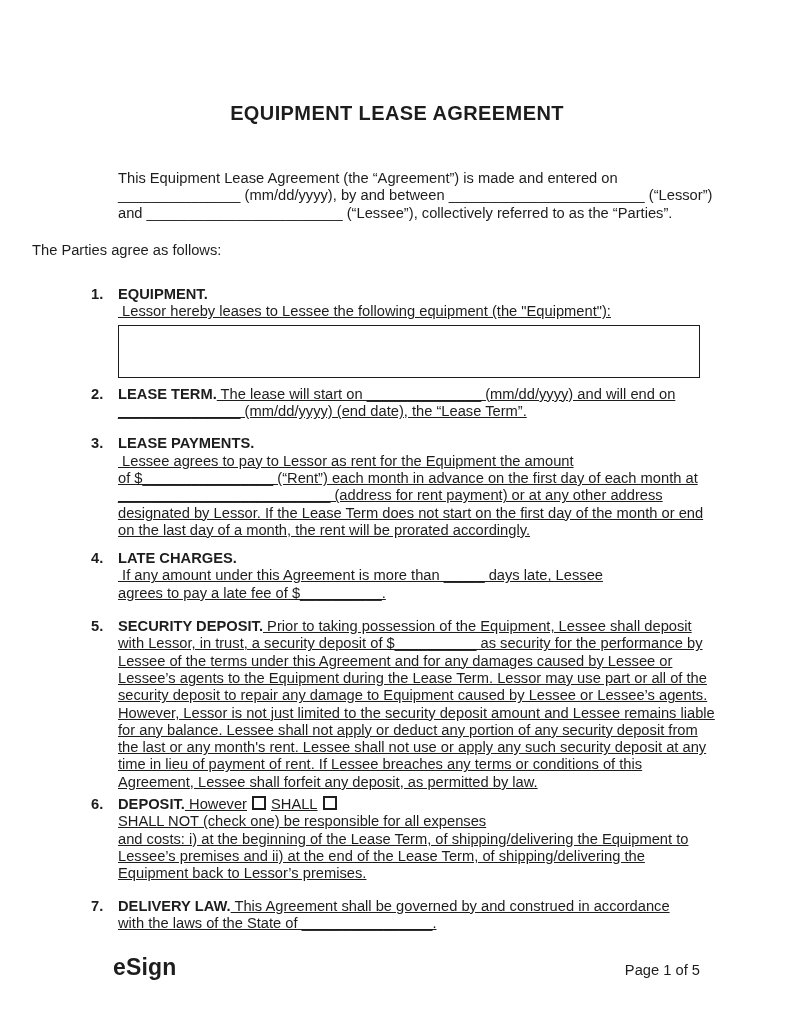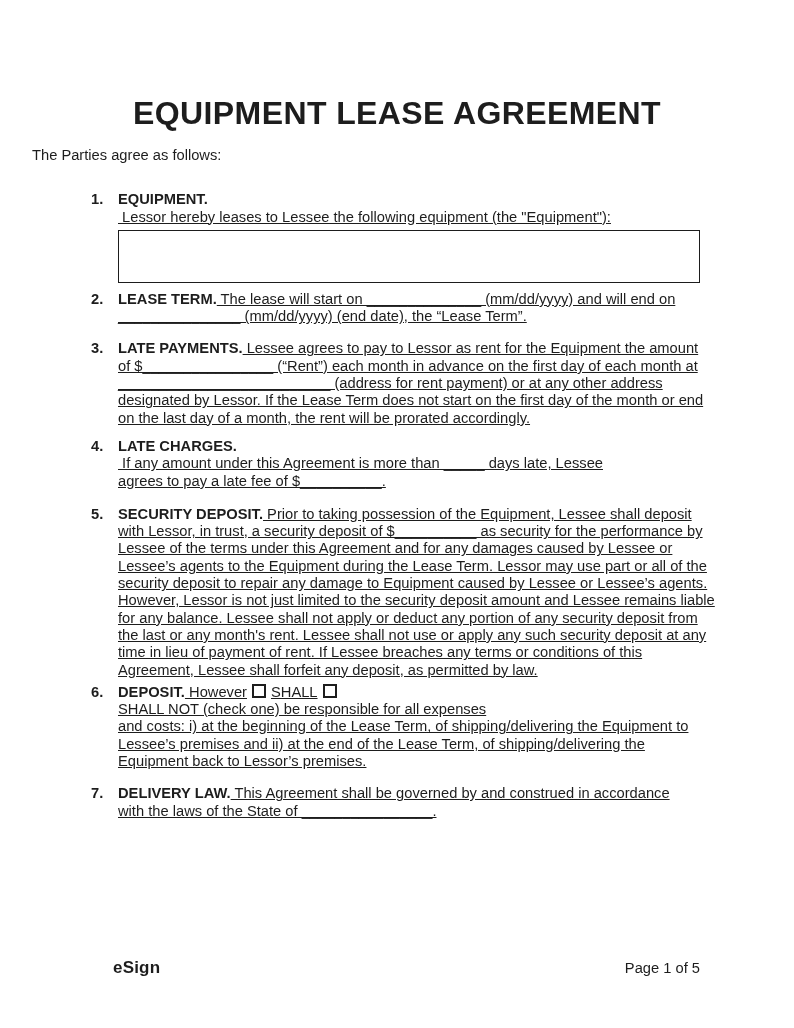--- a/index.html
+++ b/index.html
@@ -12,21 +12,21 @@
     color: #1d1d1d;
     font-family: "Liberation Sans", sans-serif;
     font-size: 14.7px;
     line-height: 17.3px;
     overflow: hidden;
   }
   .title {
     margin: 0;
     padding-top: 99px;
     text-align: center;
-    font-size: 32px;
+    font-size: 20px;
     line-height: 28px;
     font-weight: bold;
     letter-spacing: 0.4px;
   }
   .para {
     margin: 0 94px 0 118px;
     white-space: pre;
   }
   .intro   { margin-top: 43px; }
   .parties { margin-top: 20px; margin-left: 32px; }
@@ -71,31 +71,34 @@
     position: absolute;
     left: 113px;
     right: 94px;
     top: 959px;
     display: flex;
     justify-content: space-between;
     align-items: baseline;
   }
   .brand {
     font-weight: bold;
-    font-size: 17px;
+    font-size: 23px;
     letter-spacing: 0.2px;
   }
 </style>
 </head>
 <body>
 
 <div class="page">
 
   <h1 class="title">EQUIPMENT LEASE AGREEMENT</h1>
 
+  <p class="para intro">This Equipment Lease Agreement (the “Agreement”) is made and entered on
+_______________ (mm/dd/yyyy), by and between ________________________ (“Lessor”)
+and ________________________ (“Lessee”), collectively referred to as the “Parties”.</p>
 
   <p class="para parties">The Parties agree as follows:</p>
 
   <div class="section sec-1">
     <span class="num">1.</span>
     <div class="body">
       <span class="label">EQUIPMENT.</span><span class="txt"> Lessor hereby leases to Lessee the following equipment (the "Equipment"):</span>
       <div class="equipment-box"></div>
     </div>
   </div>
@@ -104,21 +107,21 @@
     <span class="num">2.</span>
     <div class="body">
       <span class="label">LEASE TERM.</span><span class="txt"> The lease will start on ______________ (mm/dd/yyyy) and will end on
 _______________ (mm/dd/yyyy) (end date), the “Lease Term”.</span>
     </div>
   </div>
 
   <div class="section sec-3">
     <span class="num">3.</span>
     <div class="body">
-      <span class="label">LATE PAYMENTS.</span><span class="txt"> Lessee agrees to pay to Lessor as rent for the Equipment the amount
+      <span class="label">LEASE PAYMENTS.</span><span class="txt"> Lessee agrees to pay to Lessor as rent for the Equipment the amount
 of $________________ (“Rent”) each month in advance on the first day of each month at
 __________________________ (address for rent payment) or at any other address
 designated by Lessor. If the Lease Term does not start on the first day of the month or end
 on the last day of a month, the rent will be prorated accordingly.</span>
     </div>
   </div>
 
   <div class="section sec-4">
     <span class="num">4.</span>
     <div class="body">

